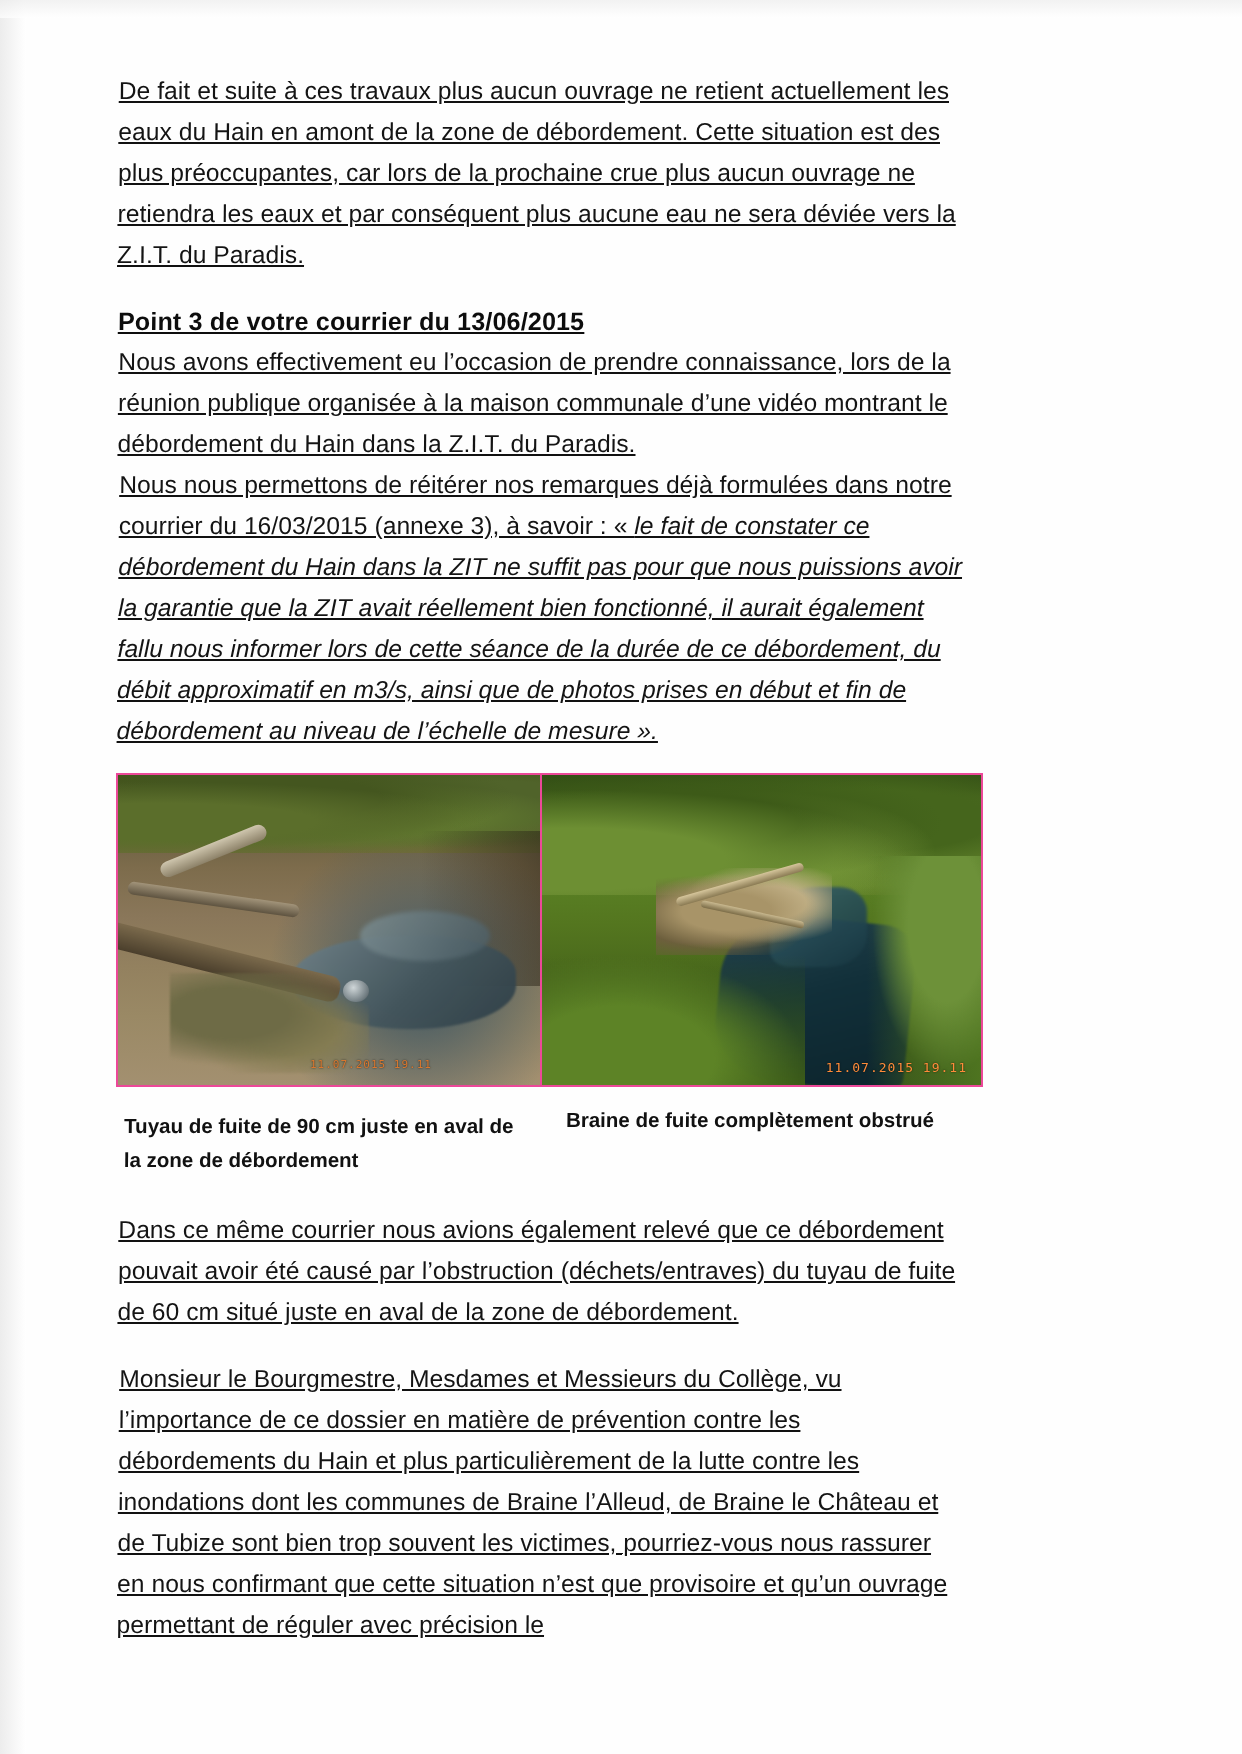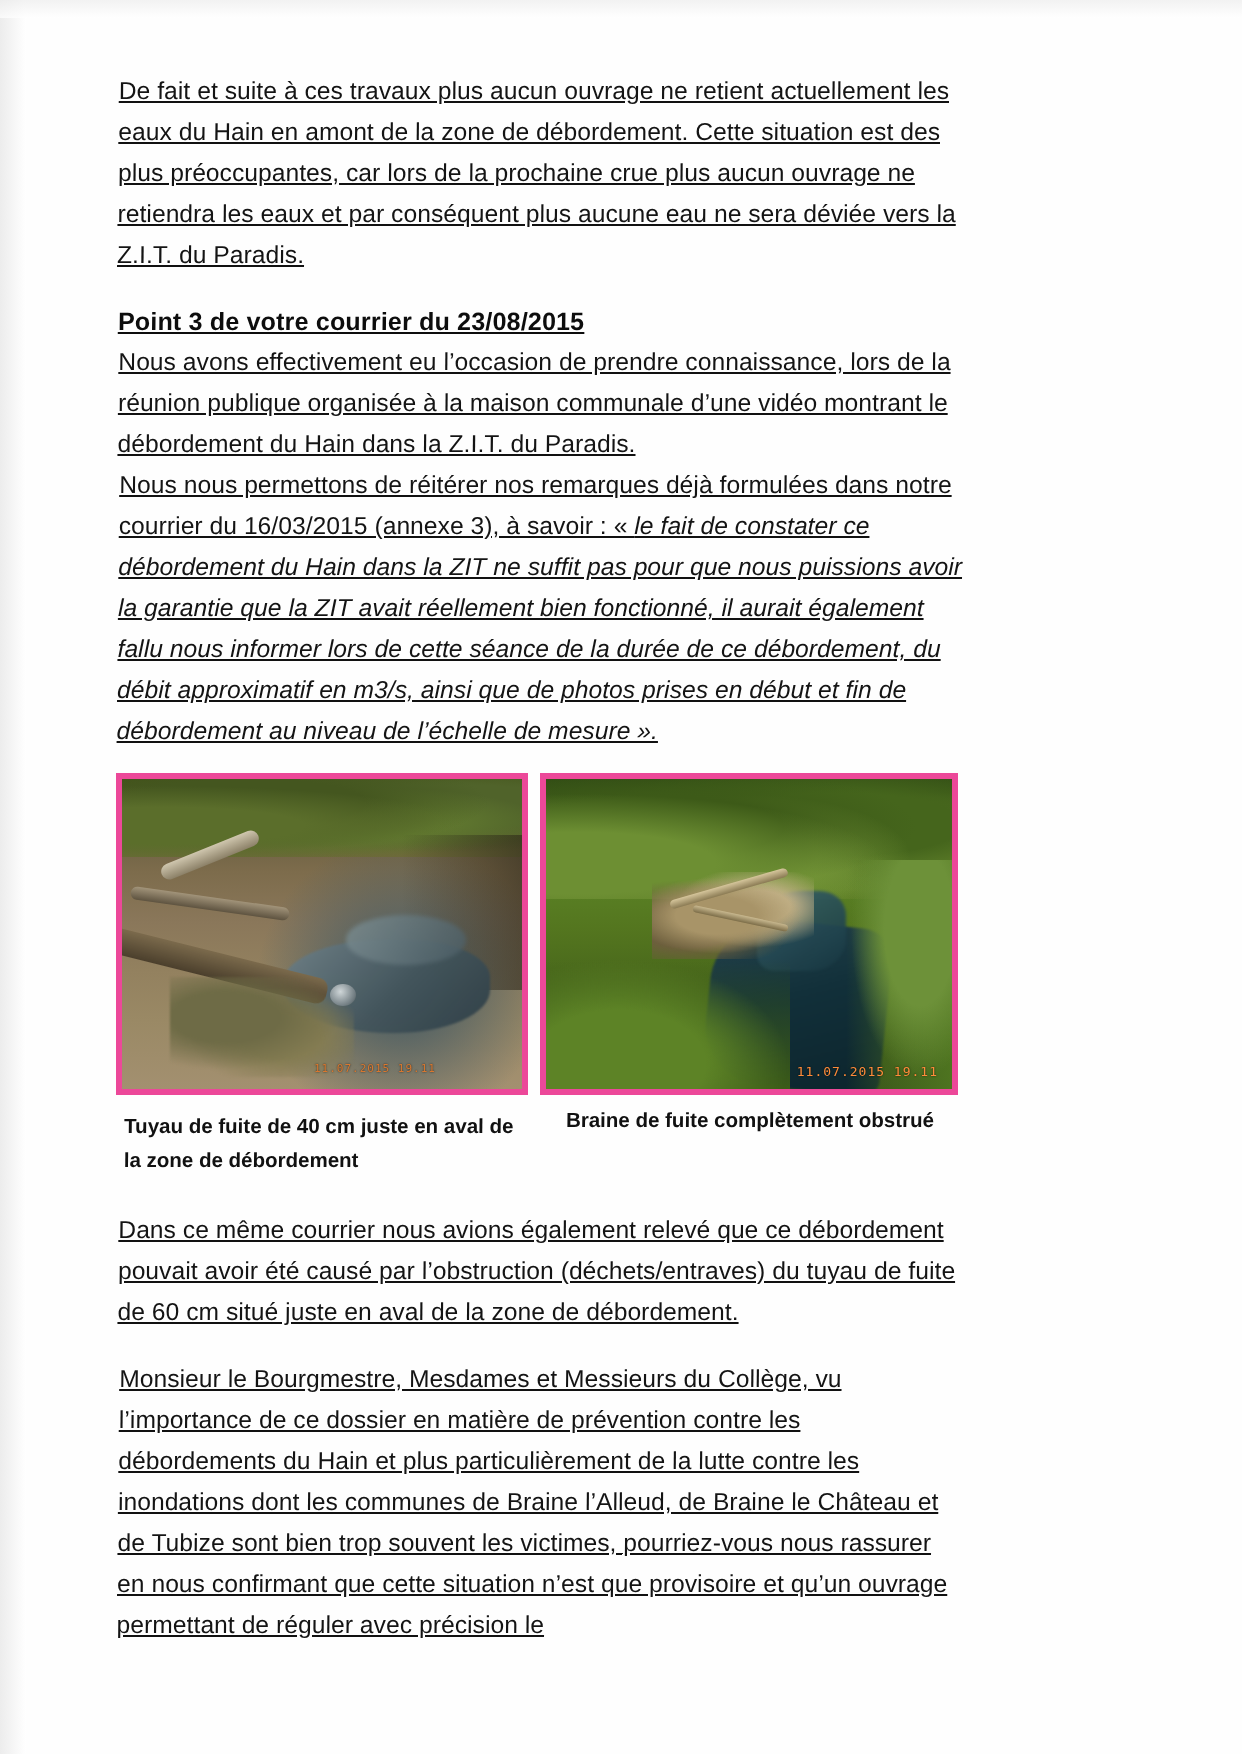--- a/index.html
+++ b/index.html
@@ -81,21 +81,22 @@
     margin-top: 22px;
     height: 318px;
     width: 830px;
     margin-left: -2px;
   }
   .photo {
     position: absolute;
     top: 0;
     height: 310px;
     overflow: hidden;
-    border: 6px solid #ec4899;
+    border: 2px solid #ec4899;
+    padding-left: 33px;
   }
   .photo-left {
     left: 0;
     width: 400px;
   }
   .photo-right {
     left: 424px;
     width: 406px;
   }
   .photo-stamp {
@@ -312,21 +313,21 @@
 <div class="page">
   <div class="scan-edge-left"></div>
   <div class="scan-edge-top"></div>
 
   <div class="content">
 
     <p class="body-text">De fait et suite à ces travaux  plus aucun ouvrage ne retient actuellement les eaux du Hain en amont de la zone de débordement. Cette situation est des plus préoccupantes, car lors de la prochaine crue plus aucun ouvrage ne retiendra les eaux et par conséquent plus aucune eau ne sera déviée vers la Z.I.T. du Paradis.</p>
 
     <div class="gap-md"></div>
 
-    <h2 class="section-heading">Point 3 de votre courrier du 23/08/2015</h2>
+    <h2 class="section-heading">Point 3 de votre courrier du 13/06/2015</h2>
 
     <p class="body-text">Nous avons effectivement eu l’occasion de prendre connaissance, lors de la réunion publique organisée à la maison communale d’une vidéo montrant le débordement du Hain dans la Z.I.T. du Paradis.</p>
 
     <p class="body-text"><span>Nous nous permettons de réitérer nos remarques déjà formulées dans notre courrier du 16/03/2015 (annexe 3), à savoir : « </span><span class="quote">le fait de constater ce débordement du Hain dans la ZIT ne suffit pas pour que nous puissions avoir la garantie que la ZIT avait réellement bien fonctionné, il aurait également fallu nous informer lors de cette séance de la durée de ce débordement, du débit approximatif en m3/s, ainsi que de photos prises en début et fin de débordement au niveau de l’échelle de mesure ».</span></p>
 
     <div class="photos">
 
       <div class="photo photo-left">
         <div class="scene-l">
           <div class="veg-top"></div>
@@ -352,21 +353,21 @@
           <div class="stick2"></div>
           <div class="grass-right"></div>
           <div class="grass-bottom"></div>
         </div>
         <div class="photo-stamp">11.07.2015  19.11</div>
       </div>
 
     </div>
 
     <div class="captions">
-      <div class="caption caption-left">Tuyau de fuite de 40 cm juste en aval de la zone de débordement</div>
+      <div class="caption caption-left">Tuyau de fuite de 90 cm juste en aval de la zone de débordement</div>
       <div class="caption caption-right">Braine de fuite complètement obstrué</div>
     </div>
 
     <div class="gap-sm"></div>
 
     <p class="body-text indent-block">Dans ce même courrier nous avions également relevé que ce débordement pouvait avoir été causé par l’obstruction (déchets/entraves) du tuyau de fuite de 60 cm situé juste en aval de la zone de débordement.</p>
 
     <div class="gap-md"></div>
 
     <p class="body-text indent-block">Monsieur le Bourgmestre, Mesdames et Messieurs du Collège, vu l’importance de ce dossier en matière de prévention contre les débordements du Hain et plus particulièrement de la lutte contre les inondations dont les communes de Braine l’Alleud, de Braine le Château et de Tubize sont bien trop souvent les victimes, pourriez-vous nous rassurer en nous confirmant que cette situation n’est que provisoire et qu’un ouvrage permettant de réguler avec précision le</p>

